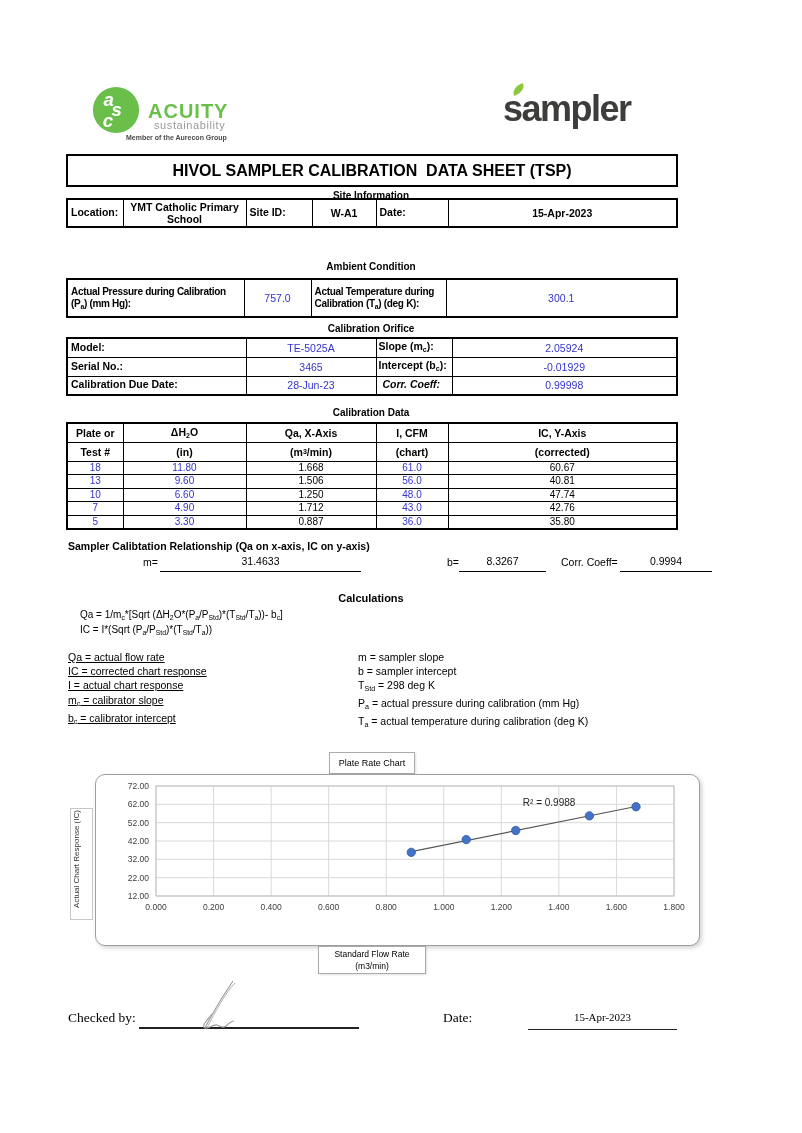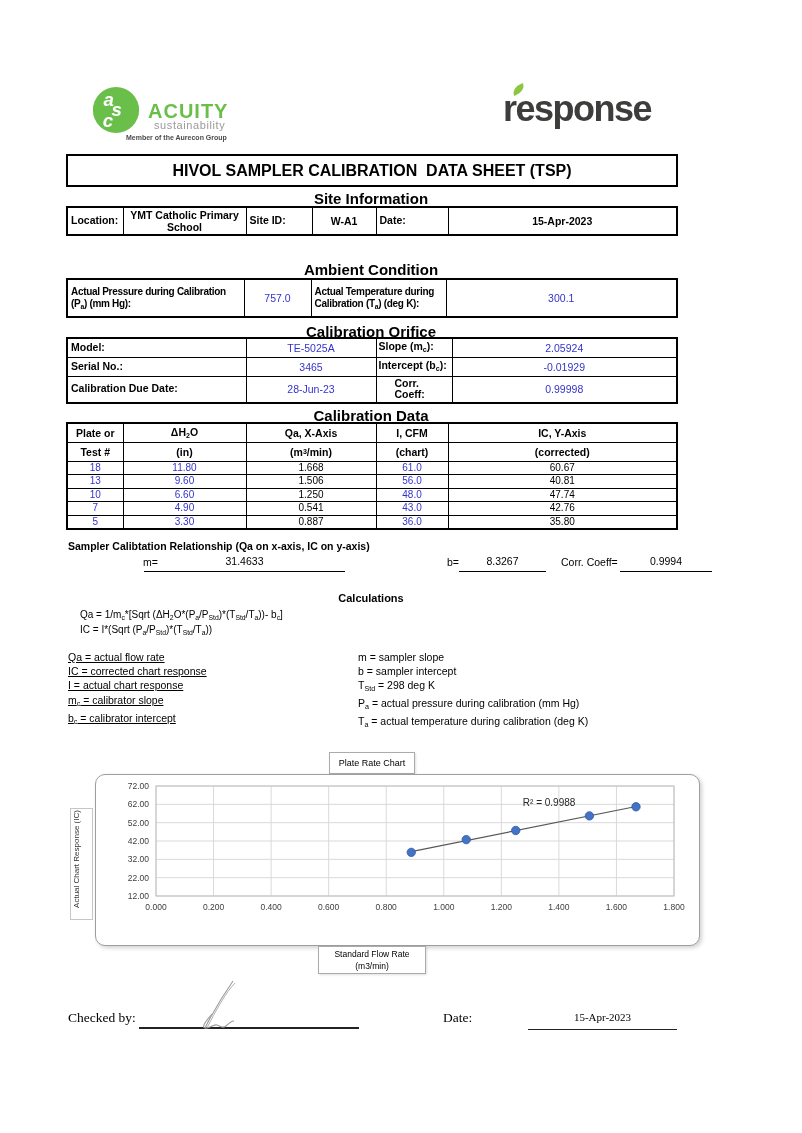--- a/index.html
+++ b/index.html
@@ -18,21 +18,21 @@
   .aurecon{left:503px;top:88px;width:170px;height:50px;}
   .aurecon-text{font-size:36px;font-weight:bold;color:#3d3d3c;letter-spacing:-1.5px;
                 font-family:"Liberation Sans",sans-serif;}
   .aurecon-leaf{position:absolute;left:9px;top:-3px;width:13px;height:9px;background:#8dc63f;
                 border-radius:90% 10% 90% 10%;transform:rotate(-22deg);}
 
   
   .title-box{left:66px;top:154px;width:608px;height:29px;border:2px solid #000;
              text-align:center;line-height:29px;font-size:16px;font-weight:bold;}
   .title-box span{white-space:pre;}
-  .sec-head{left:66px;width:610px;text-align:center;font-size:15px;font-weight:bold;}
+  .sec-head{left:66px;width:610px;text-align:center;font-size:10px;font-weight:bold;}
 
   
   table.dtable{position:absolute;border-collapse:collapse;table-layout:fixed;border:2px solid #000;}
   table.dtable td{border:1px solid #000;vertical-align:middle;padding:1px 3px;overflow:hidden;}
   td.lbl{font-weight:bold;font-size:10.5px;text-align:left;line-height:1.12;}
   td.lbl-sm{font-weight:bold;font-size:10px;letter-spacing:-0.3px;text-align:left;line-height:1.15;}
   td.val{text-align:center;font-size:10.5px;}
   .v-bold{font-weight:bold;}
   .v-blue{color:var(--blue,#3333cc);font-size:10px;}
   td.hcell{font-weight:bold;font-size:10.5px;text-align:center;}
@@ -79,29 +79,29 @@
       <text x="22" y="34" font-size="21" font-style="italic" font-weight="bold" font-family="DejaVu Serif, serif" fill="#ffffff">s</text>
       <text x="12" y="46" font-size="21" font-style="italic" font-weight="bold" font-family="DejaVu Serif, serif" fill="#ffffff">c</text>
     </svg>
     <div class="acuity-name">ACUITY</div>
     <div class="acuity-tag">sustainability</div>
     <div class="acuity-member">Member of the Aurecon Group</div>
   </div>
 
   <div class="abs aurecon">
     <span class="aurecon-leaf"></span>
-    <span class="aurecon-text">response</span>
+    <span class="aurecon-text">sampler</span>
   </div>
 
   <div class="abs title-box">
     <span>HIVOL SAMPLER CALIBRATION  DATA SHEET (TSP)</span>
   </div>
 
   <div class="abs sec-head" style="top:190px;">Site Information</div>
-  <table class="dtable" style="left:66px;top:206px;width:610px;">
+  <table class="dtable" style="left:66px;top:198px;width:610px;">
     <colgroup>
         <col style="width:56px">
         <col style="width:123px">
         <col style="width:66px">
         <col style="width:64px">
         <col style="width:72px">
         <col style="width:229px">
       </colgroup>
     <tbody>
         <tr style="height:25px;">
@@ -150,21 +150,21 @@
     </tr>
     <tr style="height:19px;">
       <td class="lbl">Serial No.:</td>
       <td class="val v-blue">3465</td>
       <td class="lbl" style="padding:1px 2px;">Intercept (b<sub>c</sub>):</td>
       <td class="val v-blue">-0.01929</td>
     </tr>
     <tr style="height:19px;">
       <td class="lbl">Calibration Due Date:</td>
       <td class="val v-blue">28-Jun-23</td>
-      <td class="lbl" style="padding:1px 18px;">Corr. Coeff:</td>
+      <td class="lbl" style="padding:1px 6px;font-style:italic;">Corr. Coeff:</td>
       <td class="val v-blue">0.99998</td>
     </tr>
   </tbody>
     </table>
 
   <div class="abs sec-head" style="top:407px;">Calibration Data</div>
   <table class="dtable" style="left:66px;top:422px;width:610px;">
     <colgroup>
         <col style="width:56px">
         <col style="width:123px">
@@ -204,37 +204,37 @@
     <tr style="height:13px;">
       <td class="dcell v-blue">10</td>
       <td class="dcell v-blue">6.60</td>
       <td class="dcell">1.250</td>
       <td class="dcell v-blue">48.0</td>
       <td class="dcell">47.74</td>
     </tr>
     <tr style="height:13px;">
       <td class="dcell v-blue">7</td>
       <td class="dcell v-blue">4.90</td>
-      <td class="dcell">0.541</td>
+      <td class="dcell">1.712</td>
       <td class="dcell v-blue">43.0</td>
       <td class="dcell">42.76</td>
     </tr>
     <tr style="height:13px;">
       <td class="dcell v-blue">5</td>
       <td class="dcell v-blue">3.30</td>
       <td class="dcell">0.887</td>
       <td class="dcell v-blue">36.0</td>
       <td class="dcell">35.80</td>
     </tr>
   </tbody>
     </table>
 
   <div class="abs rel-title">Sampler Calibtation Relationship (Qa on x-axis, IC on y-axis)</div>
   <span class="abs rel-lbl" style="left:143px;">m=</span>
-  <span class="abs uline" style="left:144px;width:201px;">31.4633</span>
+  <span class="abs uline" style="left:160px;width:201px;">31.4633</span>
   <span class="abs rel-lbl" style="left:447px;">b=</span>
   <span class="abs uline" style="left:459px;width:87px;">8.3267</span>
   <span class="abs rel-lbl" style="left:549px;margin-left:12px;">Corr. Coeff=</span>
   <span class="abs uline" style="left:620px;width:92px;">0.9994</span>
 
   <div class="abs calc-head">Calculations</div>
   <div class="abs formula" style="top:609px;">Qa = 1/m<sub>c</sub>*[Sqrt (ΔH<sub>2</sub>O*(P<sub>a</sub>/P<sub>Std</sub>)*(T<sub>Std</sub>/T<sub>a</sub>))- b<sub>c</sub>]</div>
   <div class="abs formula" style="top:624px;">IC = I*(Sqrt (P<sub>a</sub>/P<sub>Std</sub>)*(T<sub>Std</sub>/T<sub>a</sub>))</div>
 
   <div class="abs defs" style="left:68px;top:650px;text-decoration:underline;">

